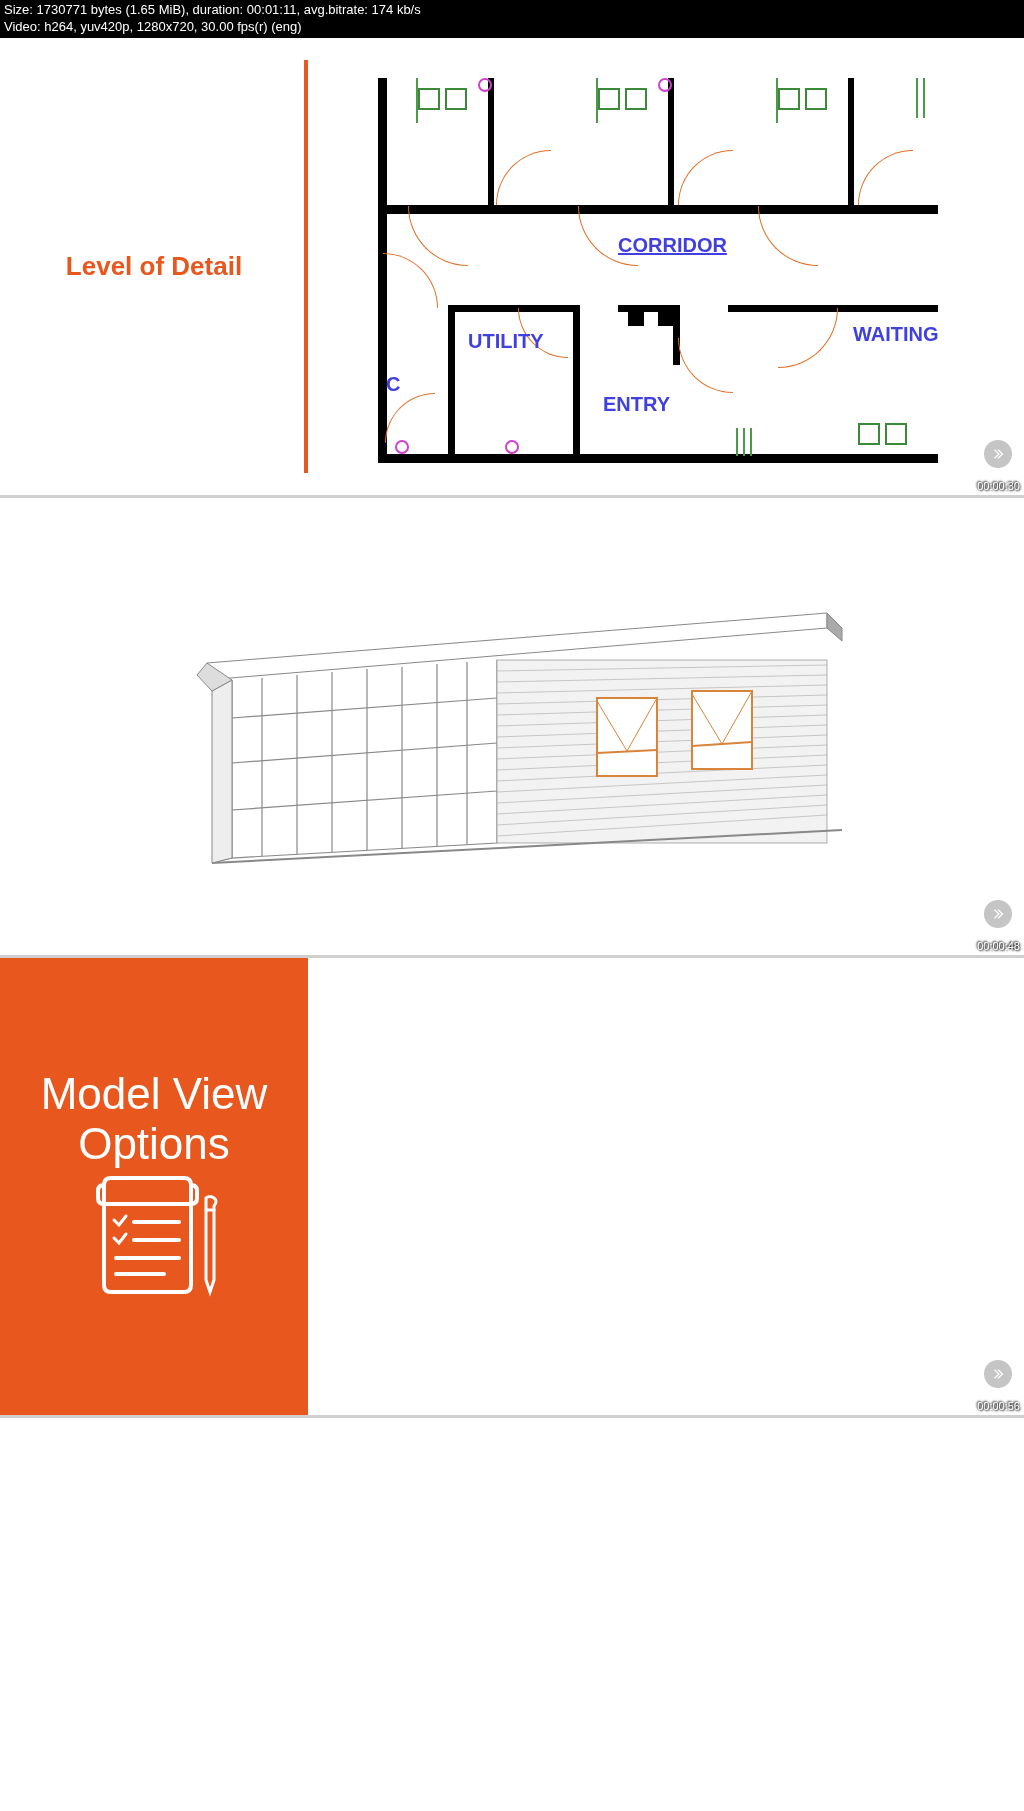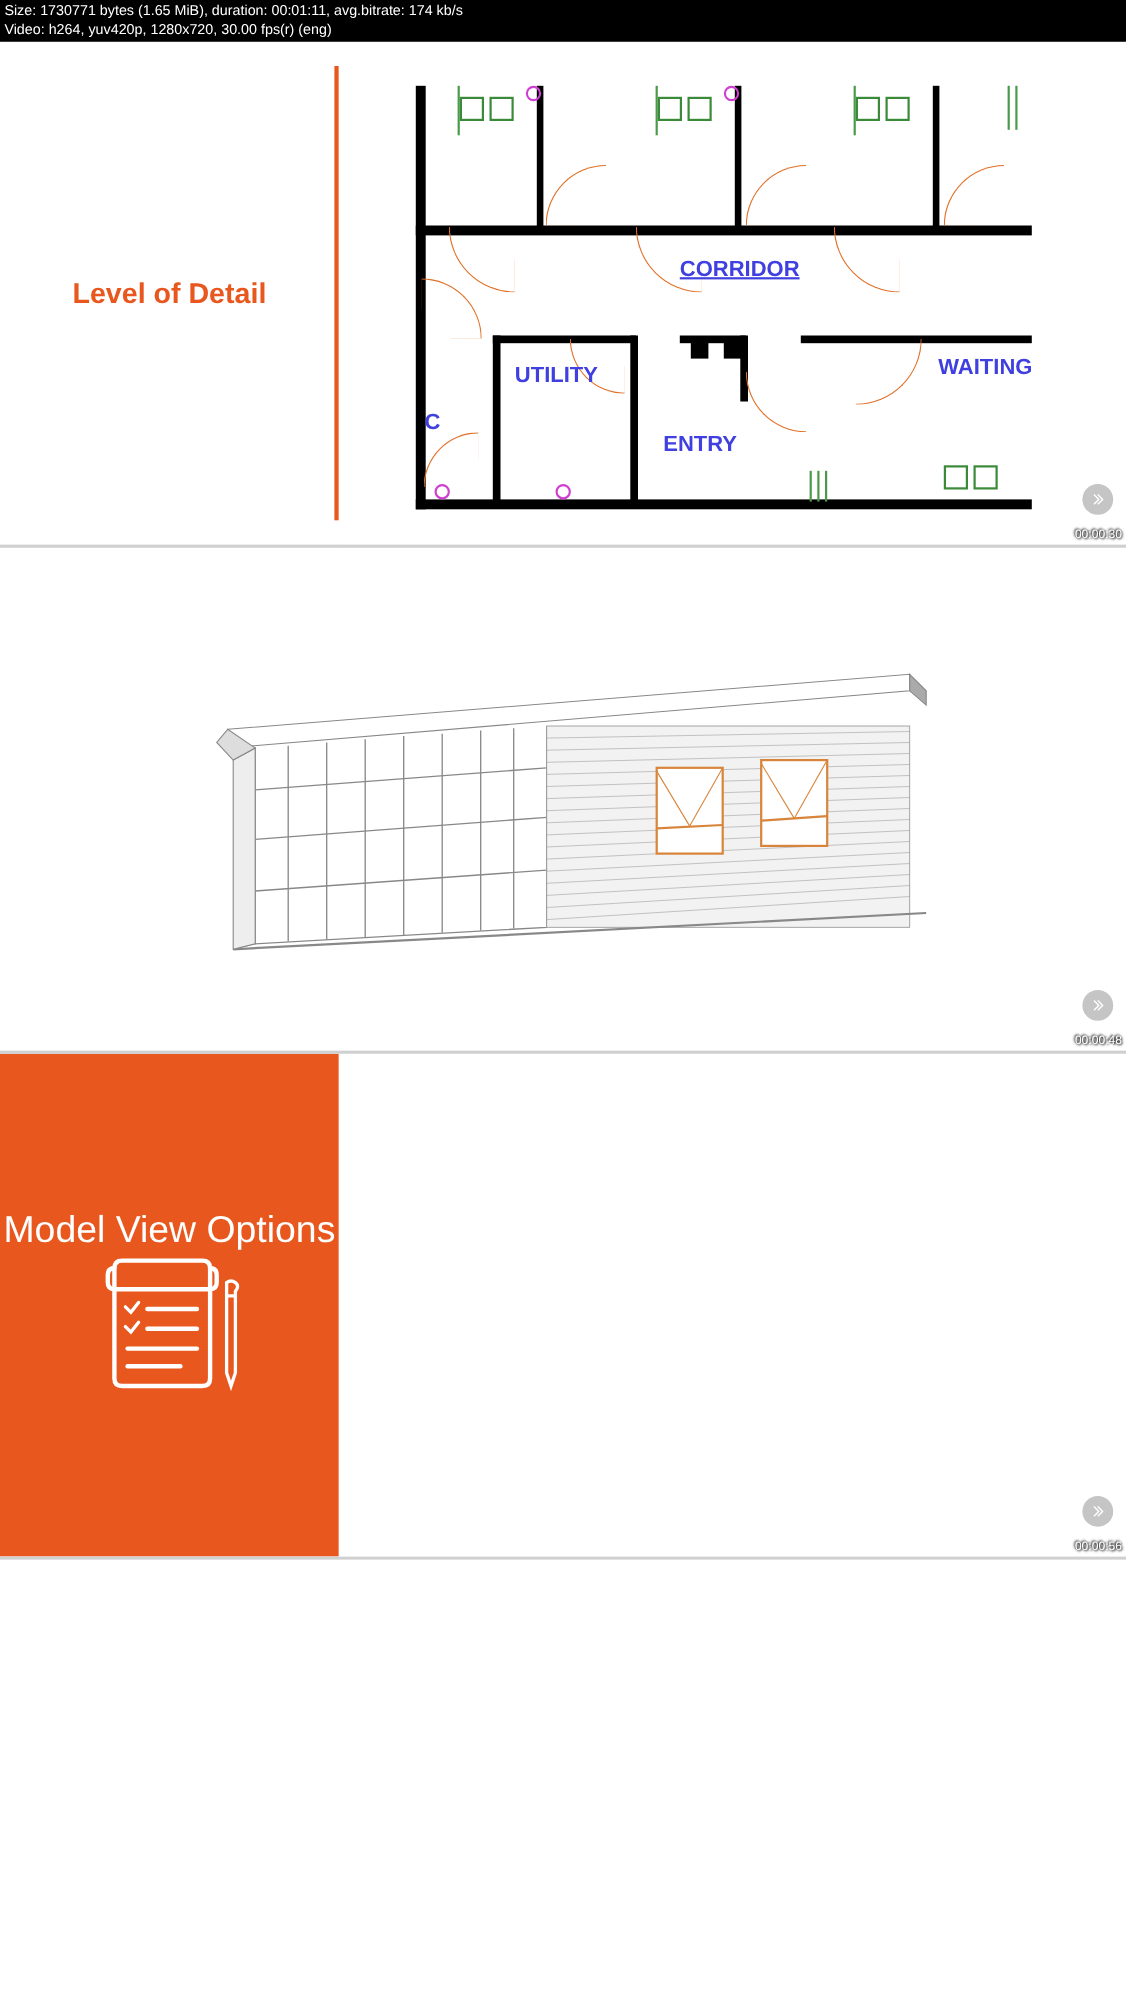--- a/index.html
+++ b/index.html
@@ -116,21 +116,21 @@
       height: 280px;
     }
     
     
     .orange-content {
       text-align: center;
       color: #fff;
     }
     
     .orange-title {
-      font-size: 34px;
+      font-size: 44px;
       font-weight: 300;
       line-height: 1.15;
     }
     
     .notepad-icon { width: 140px; height: 130px; }
   </style>
 </head>
 <body>
 
 <div class="metadata-header">

